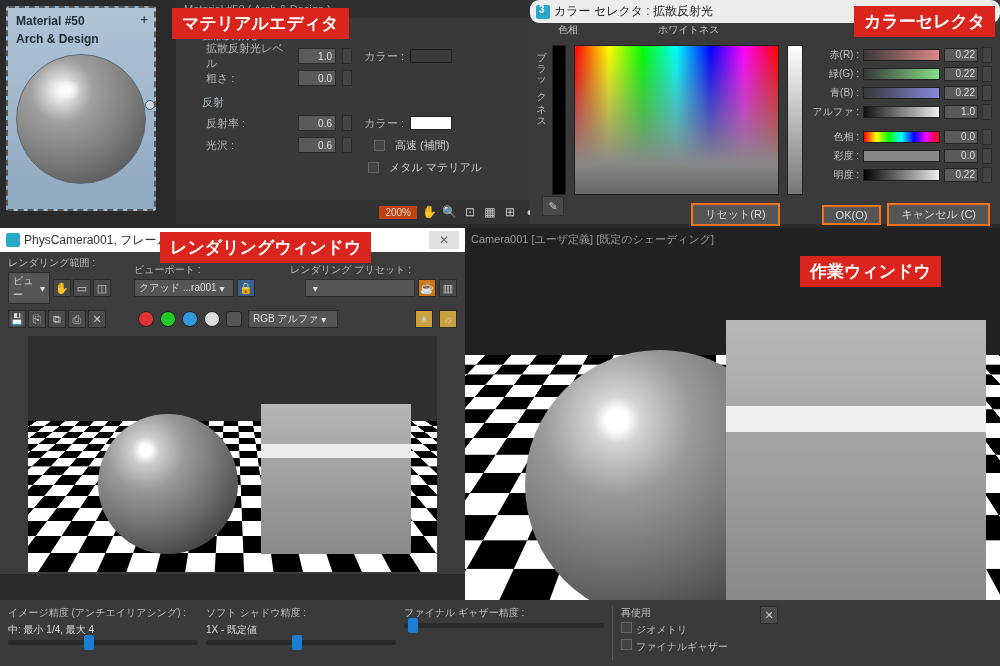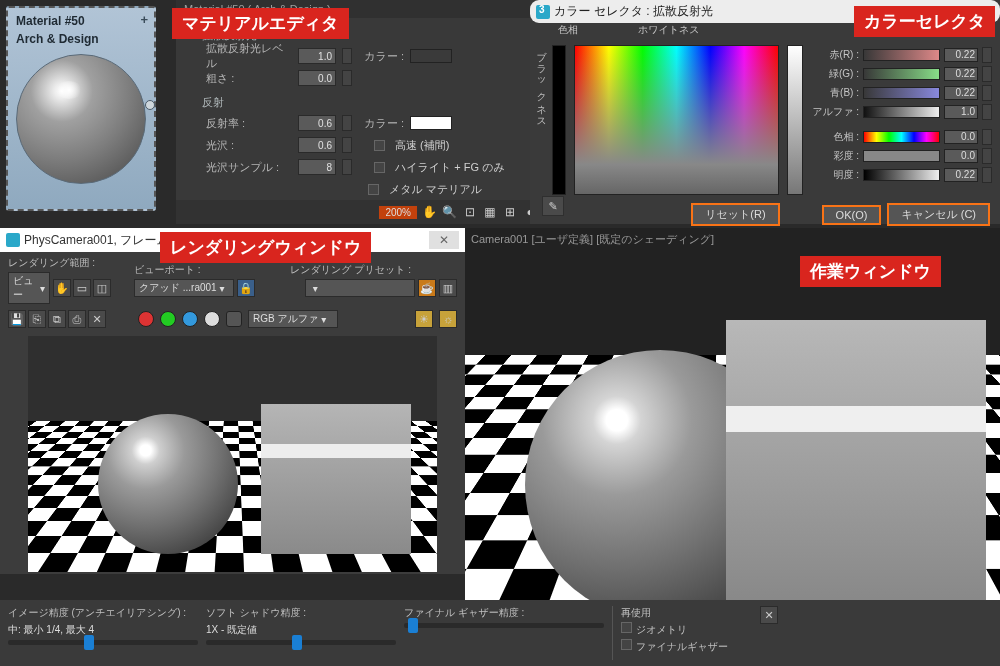--- a/index.html
+++ b/index.html
@@ -34,21 +34,21 @@
   
   .colorsel { position:absolute; left:530px; top:0; width:470px; height:224px; background:#3a3a3a;}
   .colorsel .titlebar { background:#ededed;color:#222;font-size:12px;padding:3px 6px;display:flex;align-items:center;gap:4px;border-radius:9px;}
   .colorsel .titlebar .appico{width:14px;height:14px;background:#2aa8c9;display:inline-block;border-radius:2px;position:relative;}
   .colorsel .titlebar .appico::after{content:"3";position:absolute;color:#fff;font-size:10px;font-weight:bold;left:3px;top:-1px;}
   .cs-body{display:flex;padding:6px 8px 4px 8px;gap:8px;}
   .vbar{width:14px;height:150px;background:linear-gradient(#000,#000);border:1px solid #222;}
   .hue-rect{width:205px;height:150px;background:linear-gradient(to right,red,yellow,lime,cyan,blue,magenta,red);position:relative;border:1px solid #222;}
   .hue-rect::after{content:"";position:absolute;inset:0;background:linear-gradient(to bottom,#ffffff00,#888 80%,#666);} 
   .white-col{width:16px;height:150px;background:linear-gradient(#fff,#777);border:1px solid #222;}
-  .cs-labels{display:flex;gap:60px;color:#c5c5c5;font-size:10px;margin:0 0 2px 28px;}
+  .cs-labels{display:flex;gap:80px;color:#c5c5c5;font-size:10px;margin:0 0 2px 28px;}
   .vlab{position:absolute;left:4px;top:44px;writing-mode:vertical-rl;font-size:10px;color:#bbb;letter-spacing:2px;}
   .rgb-block{flex:1;padding-top:0;}
   .rgb-row{display:flex;align-items:center;gap:4px;height:19px;}
   .rgb-row label{width:48px;text-align:right;color:#c5c5c5;font-size:10px;}
   .slider{height:12px;flex:1;border:1px solid #222;}
   .val{width:34px;height:14px;background:#5a5a5a;border:1px solid #222;color:#ddd;font-size:10px;text-align:right;padding-right:2px;}
   .cs-foot{display:flex;justify-content:flex-end;align-items:center;gap:6px;padding:4px 10px;}
   .btn{background:#555;border:2px solid #f97316;color:#ddd;padding:2px 12px;font-size:11px;}
   .eyedrop{position:absolute;left:12px;bottom:8px;width:22px;height:20px;background:#4a4a4a;border:1px solid #2f2f2f;display:flex;align-items:center;justify-content:center;color:#ccc;}
 
@@ -131,28 +131,20 @@
     </div>
     <div class="row">
       <label>光沢 :</label>
       <span class="numbox">0.6</span>
         <span class="spin"></span>
       <span style="width:10px"></span>
       <span class="chk"></span>
         <span>高速 (補間)</span>
     </div>
     <div class="row">
-      <label>光沢サンプル :</label>
-      <span class="numbox">8</span>
-        <span class="spin"></span>
-      <span style="width:10px"></span>
-      <span class="chk"></span>
-        <span>ハイライト + FG のみ</span>
-    </div>
-    <div class="row">
       <label></label>
         <span style="width:48px"></span>
         <span style="width:10px"></span>
       <span class="chk"></span>
         <span>メタル マテリアル</span>
     </div>
   </div>
   <div class="mat-foot">
     <span class="pct">200%</span>
     <span class="ico">✋</span>

